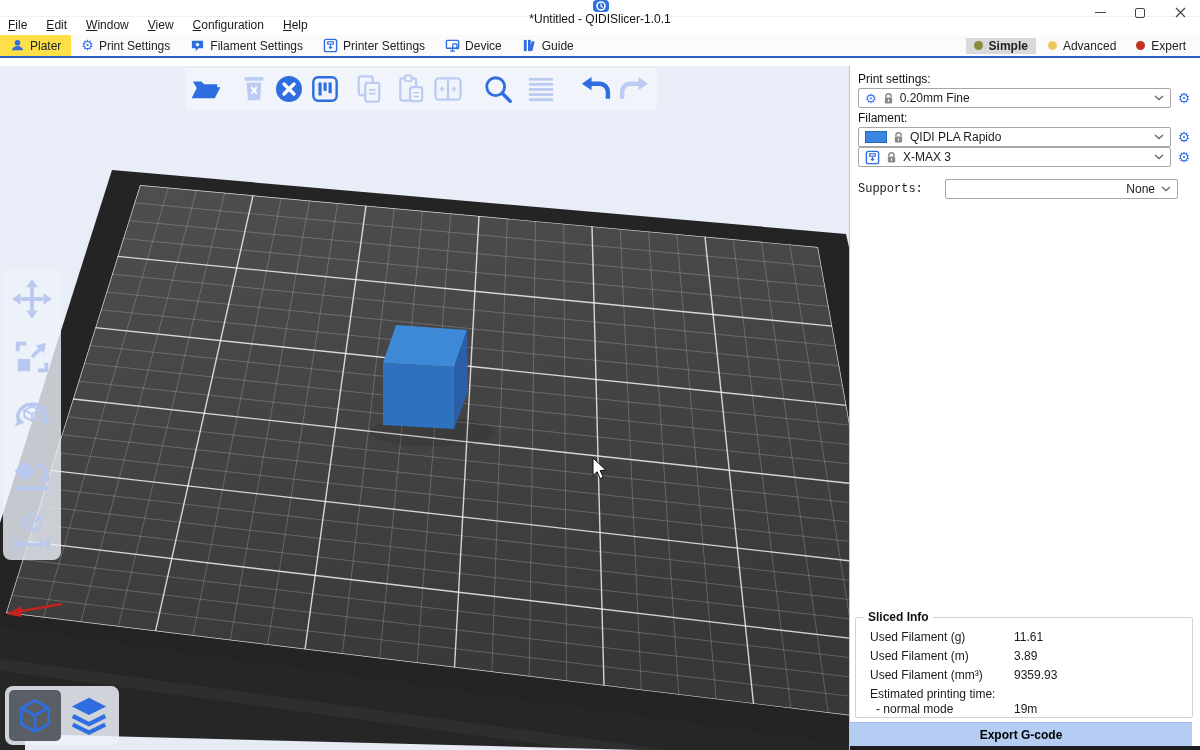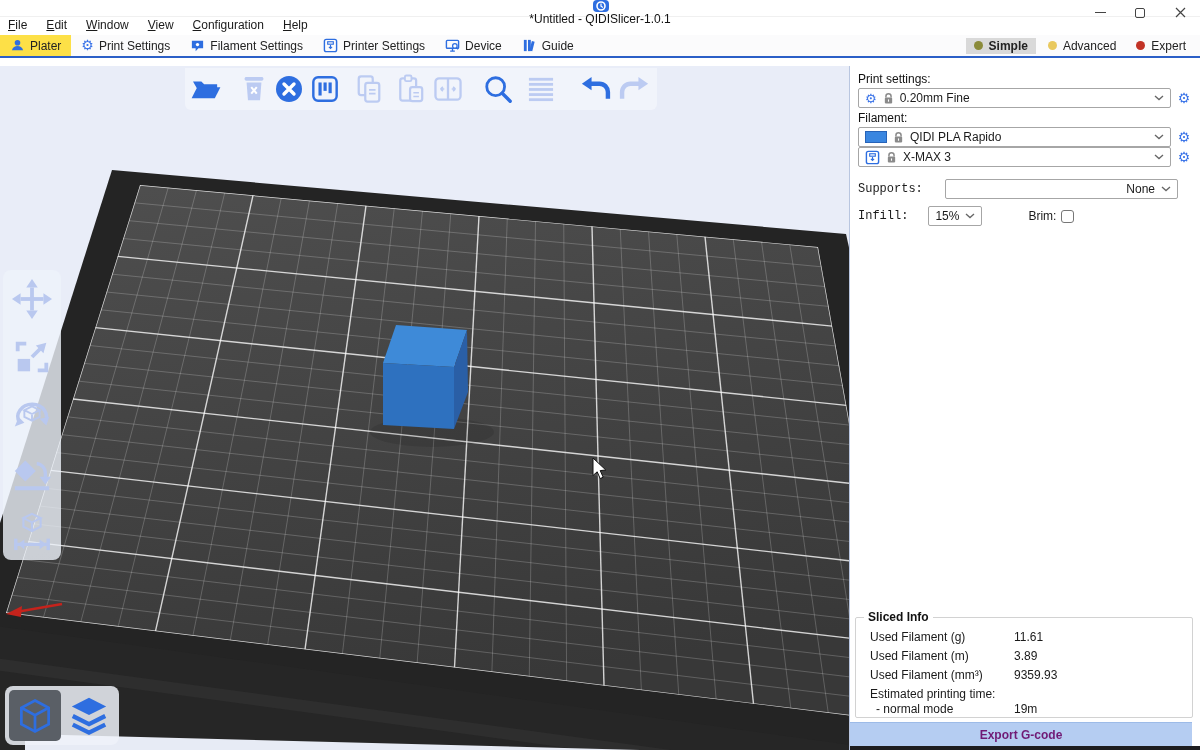--- a/index.html
+++ b/index.html
@@ -72,21 +72,21 @@
 
   fieldset.sliced { position:absolute; left:5px; right:7px; top:544px; height:108px; border:1px solid #d2d2d2; border-radius:2px; padding:2px 0 0 0; }
   fieldset.sliced legend { font-weight:bold; margin-left:8px; padding:0 4px; color:#111; }
   .si-row { display:flex; margin:3px 0 0 14px; line-height:16px; }
   .si-label { width:144px; }
   .si-val { }
   .si-time { margin:4px 0 0 14px; line-height:15px; }
   .si-mode { display:flex; margin:0 0 0 20px; line-height:15px; }
   .si-mode .si-label { width:138px; }
 
-  .export-btn { position:absolute; left:0; right:8px; bottom:4px; height:24px; background:#b5cdf2; border-top:1px solid #9dbbe8; display:flex; align-items:center; justify-content:center; font-weight:bold; color:#701a75; cursor:pointer; }
+  .export-btn { position:absolute; left:0; right:8px; bottom:4px; height:24px; background:#b5cdf2; border-top:1px solid #9dbbe8; display:flex; align-items:center; justify-content:center; font-weight:bold; color:#000000; cursor:pointer; }
   .bottom-strip { position:absolute; left:0; right:0; bottom:0; height:4px; background:#1d1d20; }
 </style>
 </head>
 <body>
 
 <svg width="0" height="0" style="position:absolute">
   <defs>
     <symbol id="s-lock" viewBox="0 0 12 14">
       <path d="M3.2 6V4.6a2.8 2.8 0 0 1 5.6 0V6" fill="none" stroke="#8a8a8a" stroke-width="1.6"></path>
       <rect x="2" y="6" width="8" height="6.5" rx="1.2" fill="#8a8a8a"></rect>
@@ -479,31 +479,20 @@
     <div class="row sup-row">
       <span class="short-label">Supports:</span>
       <div class="combo supports" style="margin-right:14px">
         <span class="val" style="padding-left:8px">None</span>
         <svg class="chev" width="10" height="6" viewBox="0 0 10 6">
             <use href="#s-chevron"></use>
           </svg>
       </div>
     </div>
 
-    <div class="row inf-row">
-      <span class="short-label">Infill:</span>
-      <div class="combo infill">
-        <span class="val">15%</span>
-        <svg class="chev" width="10" height="6" viewBox="0 0 10 6">
-            <use href="#s-chevron"></use>
-          </svg>
-      </div>
-      <span class="brim-label">Brim:</span>
-      <div class="checkbox"></div>
-    </div>
 
     <fieldset class="sliced">
       <legend>Sliced Info</legend>
       <div class="si-row">
         <span class="si-label">Used Filament (g)</span>
         <span class="si-val">11.61</span>
       </div>
       <div class="si-row">
         <span class="si-label">Used Filament (m)</span>
         <span class="si-val">3.89</span>

